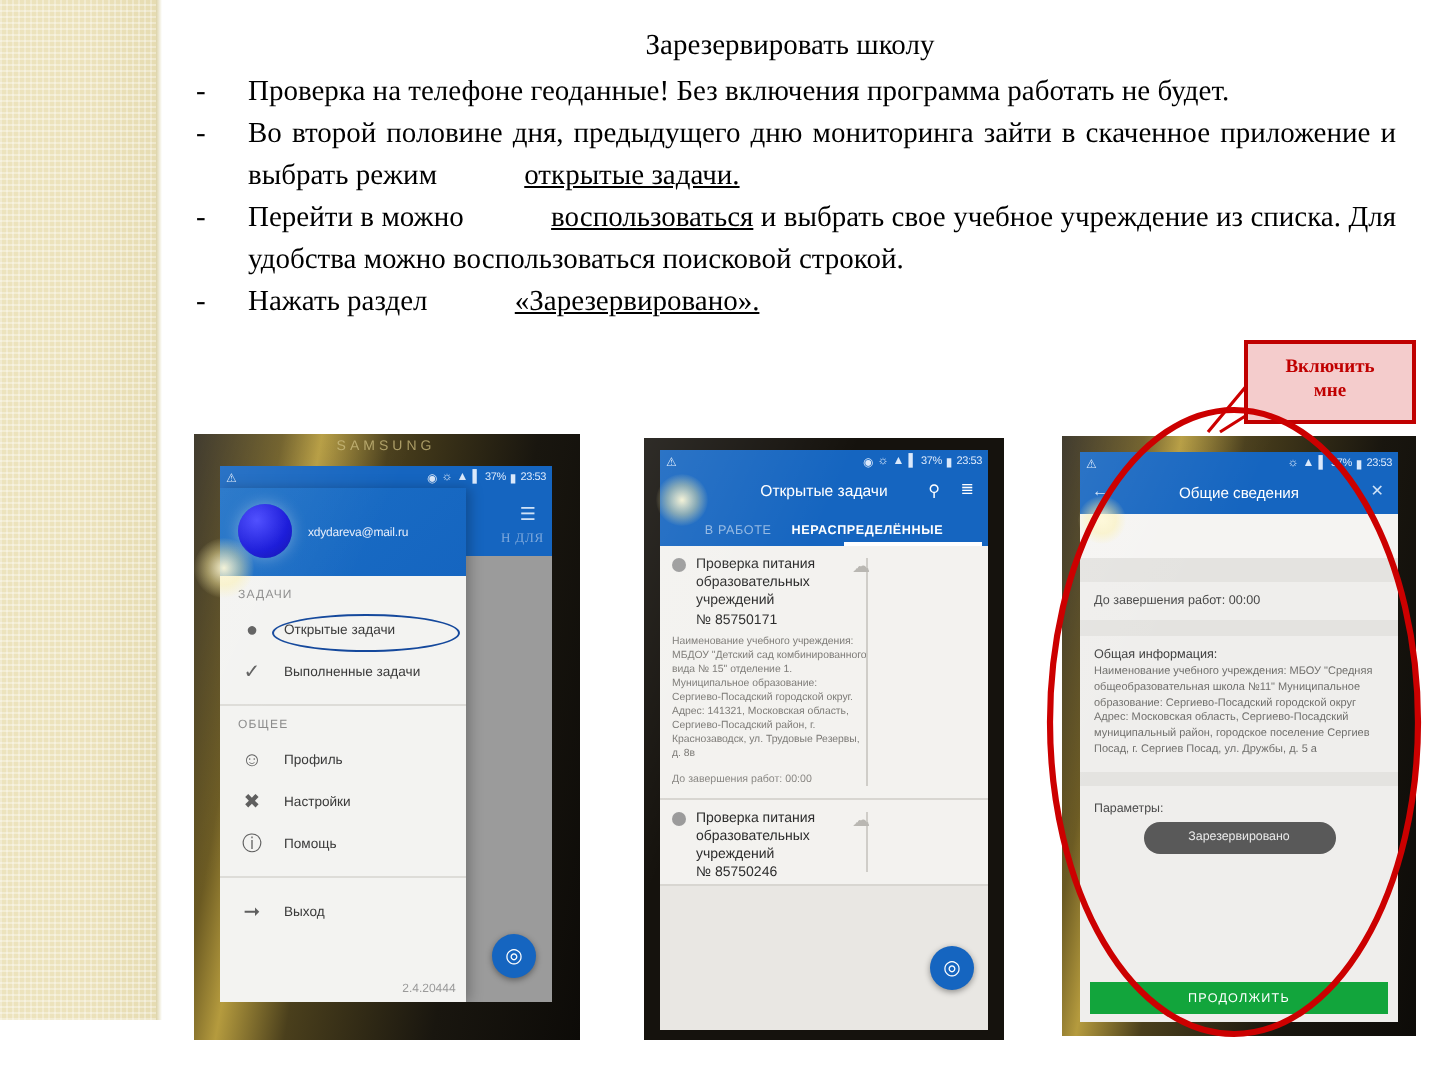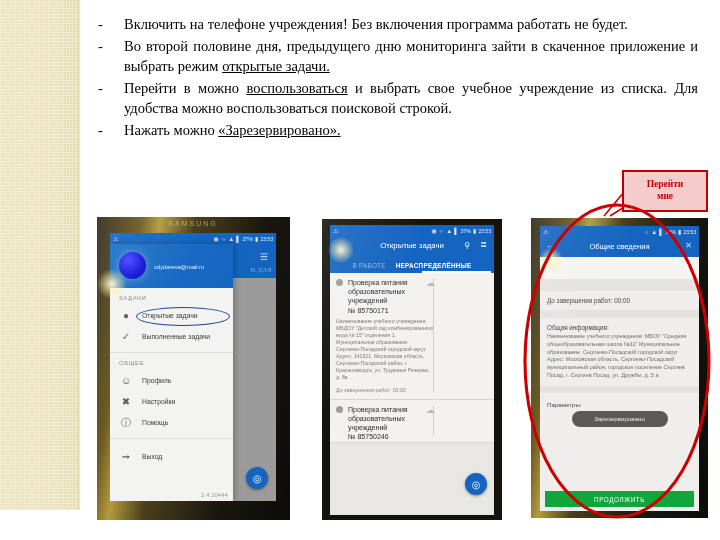--- a/index.html
+++ b/index.html
@@ -29,21 +29,21 @@
     text-align:center;font-size:14.5px;color:#000;line-height:1.35;
     margin-bottom:2px;
   }
   .bullets{list-style:none;margin:0;padding:0;}
   .bullets li{
     display:flex;align-items:flex-start;gap:0px;
     font-size:14.5px;line-height:1.42;color:#000;margin-bottom:1px;
   }
   .dash{width:26px;flex:0 0 26px;text-align:left;padding-left:6px;}
   .btext{flex:1 1 auto;text-align:justify;text-justify:inter-word;}
-  .u{text-decoration:underline;}
+  .u{text-decoration:underline;margin-left:40px;}
 
   
   .callout{
     position:absolute;left:622px;top:170px;width:86px;height:42px;
     background:#f4cccc;border:2px solid #c00000;
     display:flex;flex-direction:column;align-items:center;justify-content:center;
     color:#c00000;font-weight:bold;font-size:9.5px;line-height:1.25;text-align:center;
     box-sizing:border-box;
   }
   .callout-tail{
@@ -214,45 +214,46 @@
     pointer-events:none;
   }
 </style>
 </head>
 <body>
 
 <div class="beige-band"></div>
 <div class="beige-edge"></div>
 
 <div class="doc">
+  <div class="doc-title">Зарезервировать школу</div>
   <ul class="bullets" id="bullets">
       <li>
         <span class="dash">-</span>
-        <span class="btext"><span>Включить на телефоне учреждения! Без включения программа работать не будет.</span></span>
+        <span class="btext"><span>Проверка на телефоне геоданные! Без включения программа работать не будет.</span></span>
       </li>
       <li>
         <span class="dash">-</span>
         <span class="btext"><span>Во второй половине дня, предыдущего дню мониторинга зайти в скаченное приложение и выбрать режим </span><span class="u">открытые задачи.</span></span>
       </li>
       <li>
         <span class="dash">-</span>
         <span class="btext"><span>Перейти в можно </span><span class="u">воспользоваться</span><span> и выбрать свое учебное учреждение из списка. Для удобства можно воспользоваться поисковой строкой.</span></span>
       </li>
       <li>
         <span class="dash">-</span>
-        <span class="btext"><span>Нажать можно </span><span class="u">«Зарезервировано».</span></span>
+        <span class="btext"><span>Нажать раздел </span><span class="u">«Зарезервировано».</span></span>
       </li>
     </ul>
 </div>
 
 <svg class="callout-tail" viewBox="0 0 30 40">
   <path d="M29 4 L4 34 M29 22 L10 34" stroke="#cc0000" stroke-width="1.6" fill="none"></path>
 </svg>
 <div class="callout">
-  <span>Перейти</span>
+  <span>Включить</span>
   <span>мне</span>
 </div>
 
 <div class="photo" id="photo1">
   <div class="bezel gold"></div>
   <div style="position:absolute;left:10px;top:3px;width:172px;height:12px;color:#cdbd7e;font-family:'Liberation Sans',sans-serif;font-size:7px;letter-spacing:2px;text-align:center;opacity:.75;">SAMSUNG</div>
 
   <div class="screen" style="left:13px;top:16px;width:166px;height:268px;">
 
     <div class="statusbar">

